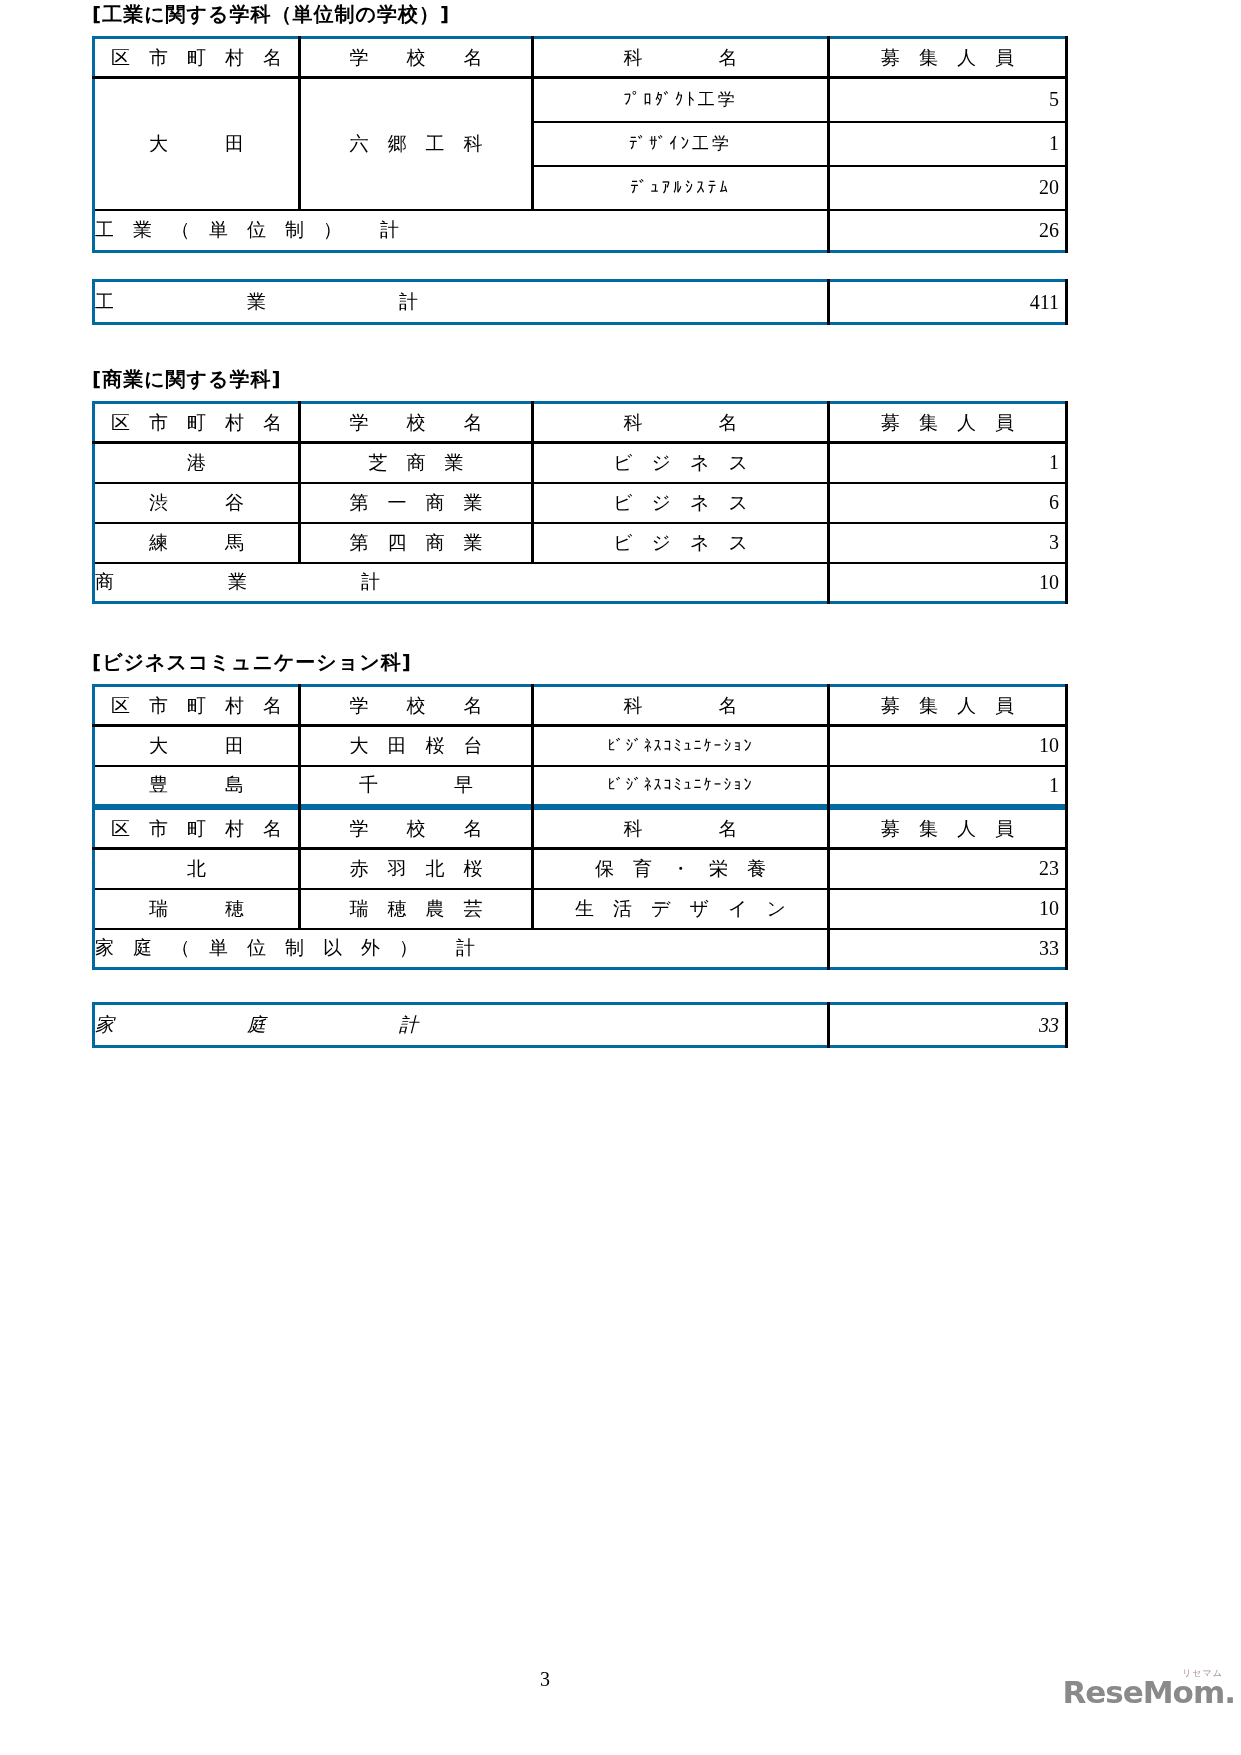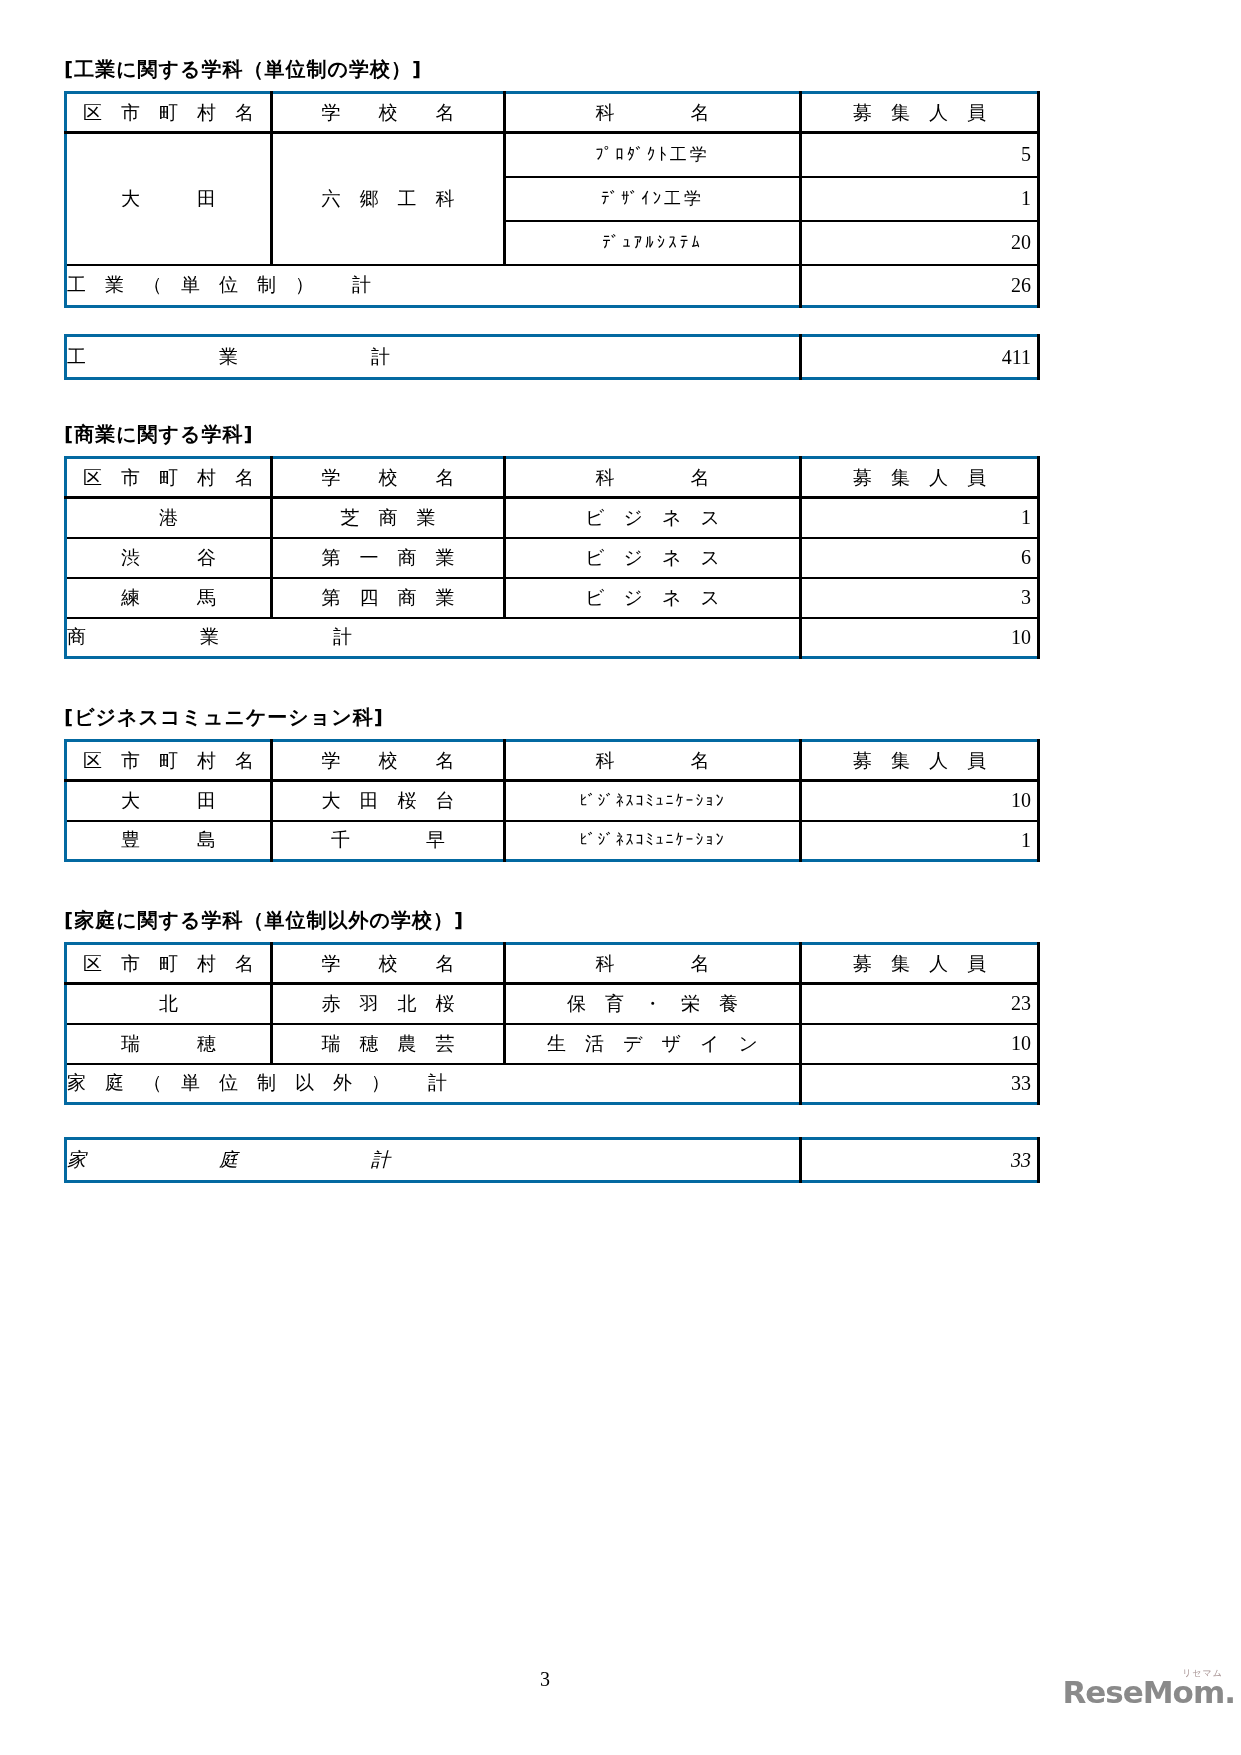--- a/index.html
+++ b/index.html
@@ -3,21 +3,21 @@
 <meta charset="utf-8">
 <style>
   * { margin: 0; padding: 0; box-sizing: border-box; }
   html, body { background: #ffffff; }
   body {
     width: 1241px; height: 1755px;
     position: relative;
     font-family: "Liberation Serif", "DejaVu Serif", serif;
     color: #000;
   }
-  .content { padding-top: 55px; margin-left: 64px; width: 975px; }
+  .content { margin-left: 92px; width: 975px; }
 
   .section-title {
     font-family: "DejaVu Sans", "Liberation Sans", sans-serif;
     font-weight: bold;
     font-size: 20px;
     height: 28px; line-height: 28px;
     margin-bottom: 8px;
     letter-spacing: 1px;
   }
   .mt-t2 { margin-top: 26px; }
@@ -197,21 +197,20 @@
     </tr>
     <tr class="row">
       <td class="ward">豊　　　島</td>
       <td class="school vthick">千　　　　早</td>
       <td class="dept-hw2 vthick">ﾋﾞｼﾞﾈｽｺﾐｭﾆｹｰｼｮﾝ</td>
       <td class="num vthick">1</td>
     </tr>
   </tbody>
     </table>
 
-  <div class="section-title mt-s4">[家庭に関する学科（単位制以外の学校）]</div>
 
   <table class="t">
     <colgroup>
         <col class="c1">
         <col class="c2">
         <col class="c3">
         <col class="c4">
       </colgroup>
     <tbody>
         <tr class="head">

